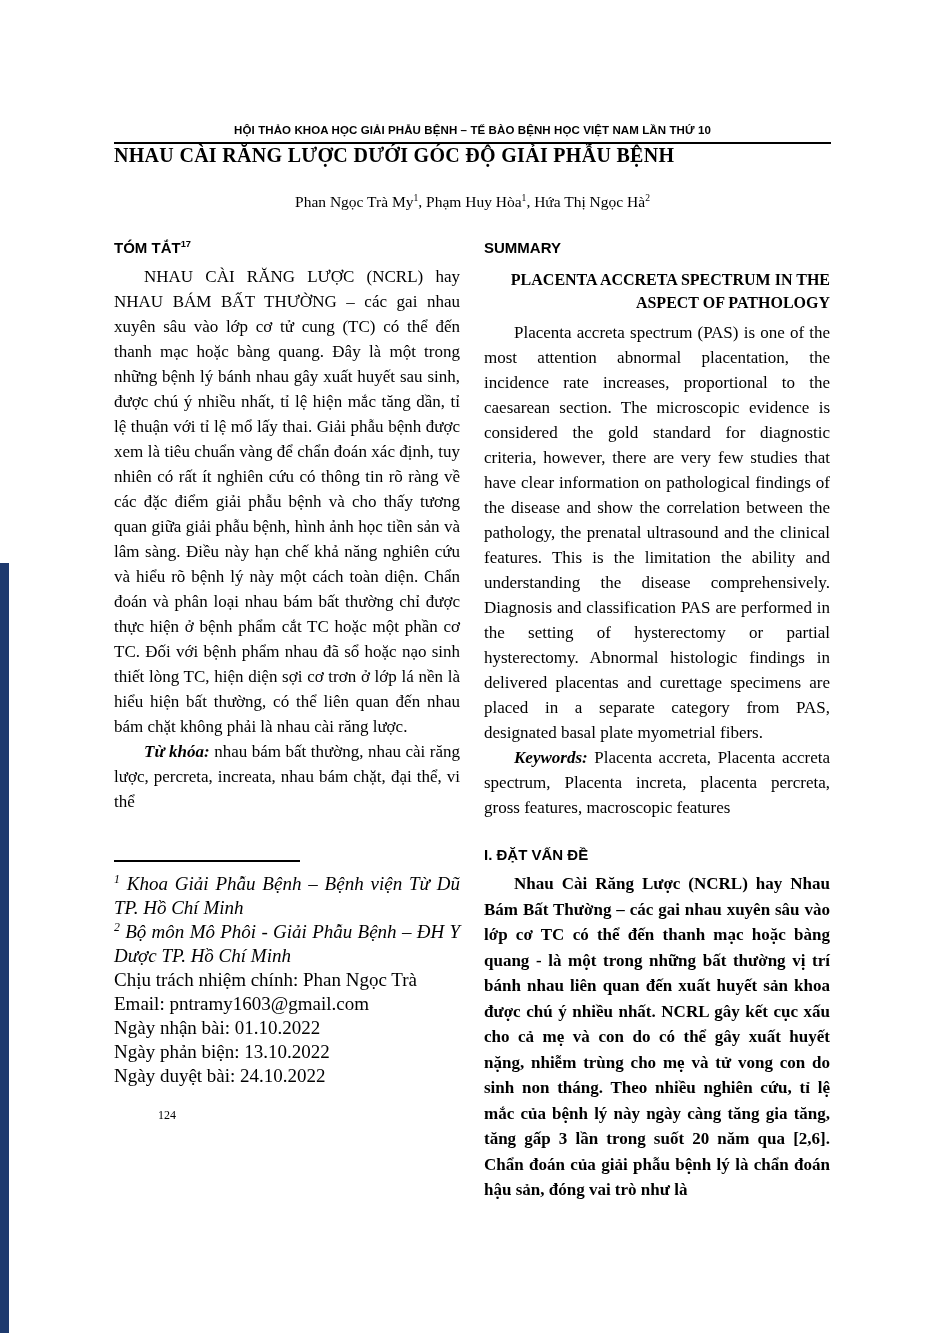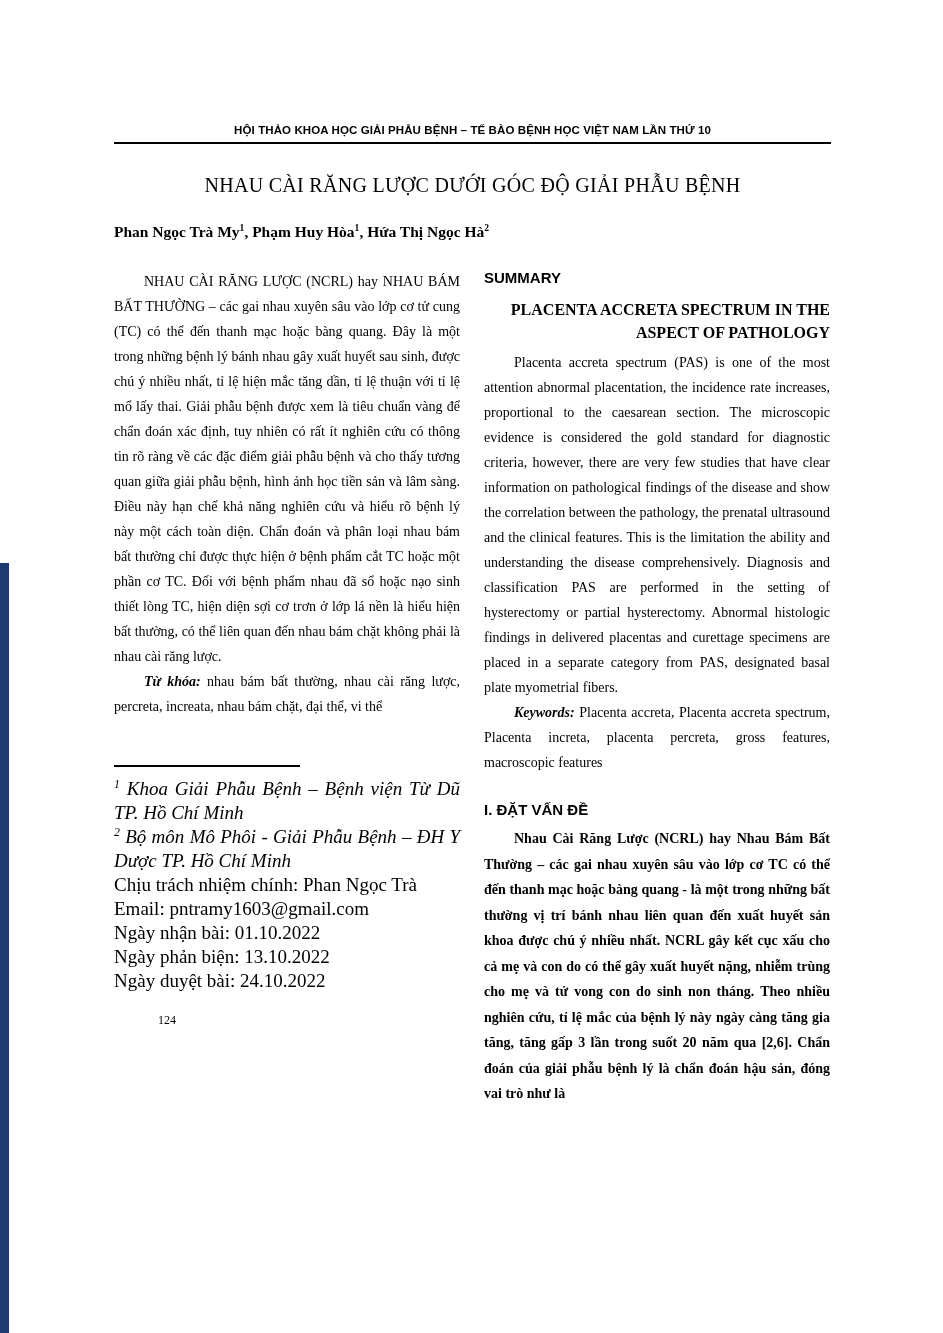--- a/index.html
+++ b/index.html
@@ -32,47 +32,46 @@
     font-weight: bold;
     font-size: 11.5px;
     letter-spacing: 0.1px;
     padding-bottom: 6px;
   }
   .head-rule {
     border-bottom: 2.5px solid #000;
     height: 0;
   }
   .article-title {
-    margin-top: 30px;
-    text-align: center;
-    font-weight: normal;
+    text-align: left;
+    font-weight: bold;
     font-size: 20px;
     letter-spacing: 0.3px;
   }
   .byline {
     margin-top: 26px;
-    text-align: left;
-    font-weight: bold;
+    text-align: center;
+    font-weight: normal;
     font-size: 15.5px;
   }
   .columns {
     margin-top: 28px;
     display: flex;
     gap: 24px;
   }
   .col { width: 346px; }
   .sec-heading {
     font-family: "Liberation Sans", sans-serif;
     font-weight: bold;
     font-size: 15px;
     margin: 0 0 8px 0;
   }
   .para {
     margin: 0;
-    font-size: 14px;
+    font-size: 17px;
     line-height: 25px;
     text-align: justify;
     text-indent: 30px;
   }
   .para.bold { font-weight: bold; line-height: 25.5px; }
   .bi { font-weight: bold; font-style: italic; }
   sup { font-size: 0.62em; line-height: 0; vertical-align: super; }
   .en-subtitle {
     text-align: right;
     font-weight: bold;
@@ -112,20 +111,21 @@
     <div class="running-head">HỘI THẢO KHOA HỌC GIẢI PHẪU BỆNH – TẾ BÀO BỆNH HỌC VIỆT NAM LẦN THỨ 10</div>
     <div class="head-rule"></div>
 
     <div class="article-title">NHAU CÀI RĂNG LƯỢC DƯỚI GÓC ĐỘ GIẢI PHẪU BỆNH</div>
 
     <div class="byline"><span><span>Phan Ngọc Trà My</span><sup>1</sup><span>, </span></span><span><span>Phạm Huy Hòa</span><sup>1</sup><span>, </span></span><span><span>Hứa Thị Ngọc Hà</span><sup>2</sup></span></div>
 
     <div class="columns">
 
       <div class="col">
+        <div class="sec-heading"><span>TÓM TẮT</span><sup>17</sup></div>
 
         <p class="para">NHAU CÀI RĂNG LƯỢC (NCRL) hay NHAU BÁM BẤT THƯỜNG – các gai nhau xuyên sâu vào lớp cơ tử cung (TC) có thể đến thanh mạc hoặc bàng quang. Đây là một trong những bệnh lý bánh nhau gây xuất huyết sau sinh, được chú ý nhiều nhất, tỉ lệ hiện mắc tăng dần, tỉ lệ thuận với tỉ lệ mổ lấy thai. Giải phẫu bệnh được xem là tiêu chuẩn vàng để chẩn đoán xác định, tuy nhiên có rất ít nghiên cứu có thông tin rõ ràng về các đặc điểm giải phẫu bệnh và cho thấy tương quan giữa giải phẫu bệnh, hình ảnh học tiền sản và lâm sàng. Điều này hạn chế khả năng nghiên cứu và hiểu rõ bệnh lý này một cách toàn diện. Chẩn đoán và phân loại nhau bám bất thường chỉ được thực hiện ở bệnh phẩm cắt TC hoặc một phần cơ TC. Đối với bệnh phẩm nhau đã sổ hoặc nạo sinh thiết lòng TC, hiện diện sợi cơ trơn ở lớp lá nền là hiểu hiện bất thường, có thể liên quan đến nhau bám chặt không phải là nhau cài răng lược.</p>
 
         <p class="para"><span class="bi">Từ khóa:</span><span> nhau bám bất thường, nhau cài răng lược, percreta, increata, nhau bám chặt, đại thể, vi thể</span></p>
 
         <div class="footnotes">
           <div class="fn-rule"></div>
           <p class="fn italic"><sup>1</sup> <span>Khoa Giải Phẫu Bệnh – Bệnh viện Từ Dũ TP. Hồ Chí Minh</span></p>
           <p class="fn italic"><sup>2</sup> <span>Bộ môn Mô Phôi - Giải Phẫu Bệnh – ĐH Y Dược TP. Hồ Chí Minh</span></p>
           <p class="fn">Chịu trách nhiệm chính: Phan Ngọc Trà</p>

